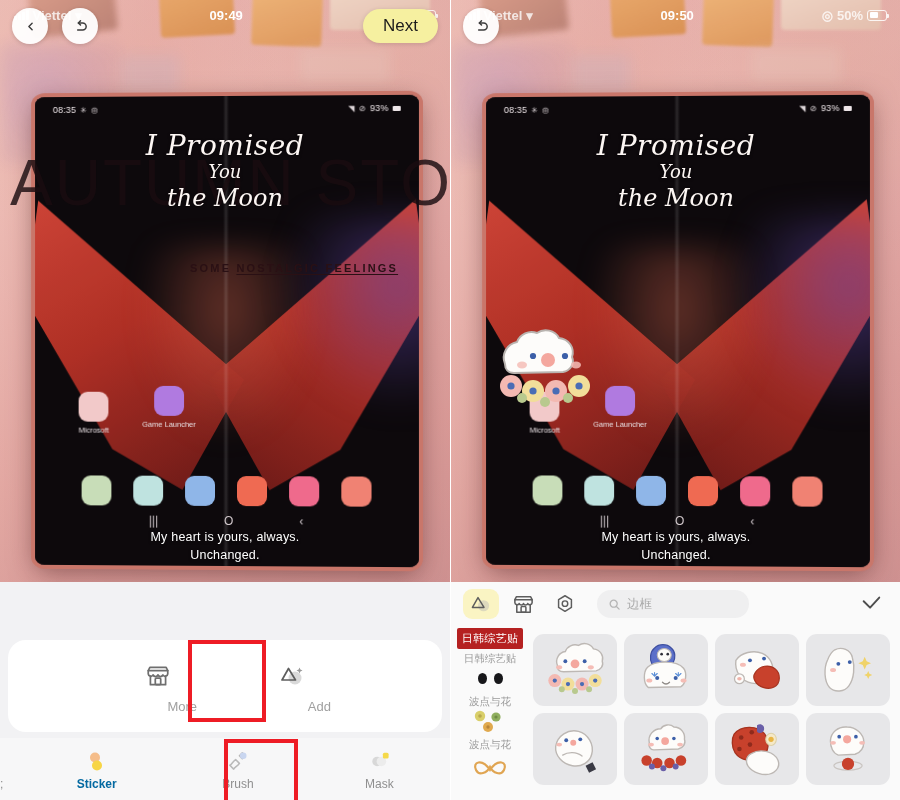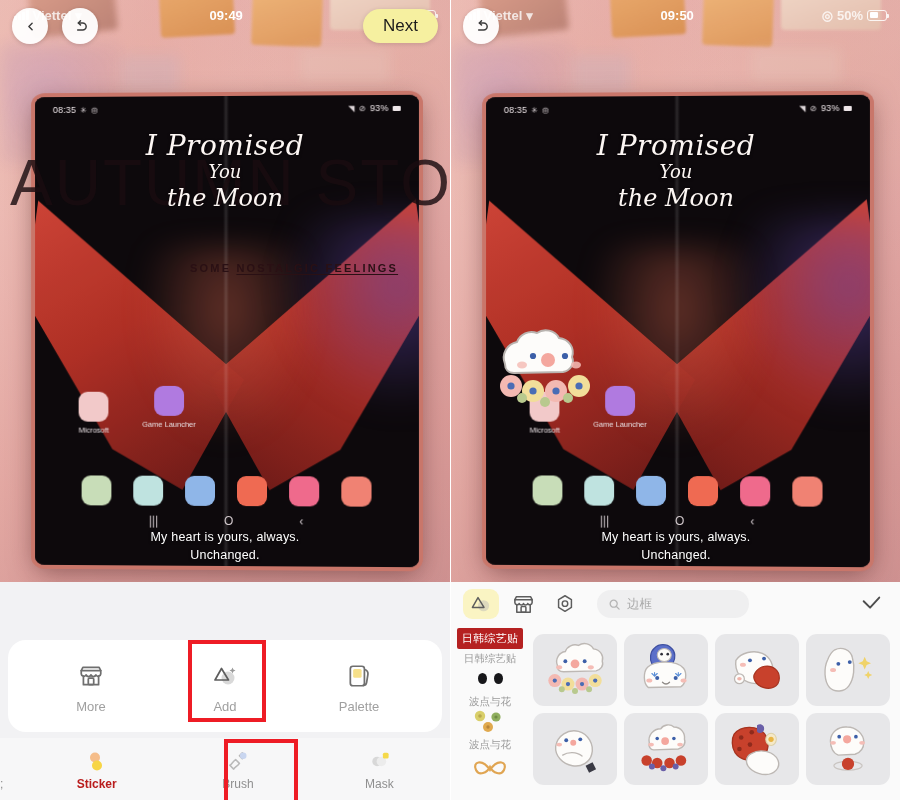--- a/index.html
+++ b/index.html
@@ -161,32 +161,32 @@
     padding: 7px 20px; border-radius: 18px; font-size: 17px;
     box-shadow: 0 1px 5px rgba(0,0,0,.14); cursor: pointer;
   }
 
   
   .sheet {
     position: absolute; left: 8px; right: 8px; top: 640px; height: 92px;
     background: #fff; border-radius: 18px;
     display: flex; align-items: center; justify-content: center; gap: 56px;
   }
-  .sheet-item { width: 78px; text-align: center; cursor: pointer; }
+  .sheet-item { width: 78px; text-align: right; cursor: pointer; }
   .sheet-item .ic { height: 34px; display: flex; align-items: center; justify-content: center; }
   .sheet-item .tx { margin-top: 6px; font-size: 13px; color: #a0a0a0; }
 
   .tabbar {
     position: absolute; left: 0; bottom: 0; width: 100%; height: 62px;
     background: #f7f7f8; display: flex; align-items: center;
   }
   .tab { flex: 1; text-align: center; cursor: pointer; }
   .tab .ic { height: 26px; display: flex; align-items: center; justify-content: center; }
   .tab .tx { margin-top: 4px; font-size: 12px; color: #8f8f8f; }
-  .tab.active .tx { color: #b91c1c; font-weight: 700; }
+  .tab.active .tx { color: #0369a1; font-weight: 700; }
   .tab.cut { flex: 0 0 26px; overflow: hidden; }
   .tab.cut .tx { font-size: 12px; color: #8f8f8f; text-align: left; padding-left: 0; }
 
   
   .sticker-panel {
     position: absolute; left: 0; top: 582px; width: 100%; height: 218px; background: #fafafa;
   }
   .sp-top { height: 44px; display: flex; align-items: center; padding: 0 12px; gap: 6px; }
   .sp-ico {
     width: 36px; height: 30px; border-radius: 9px;
@@ -357,30 +357,20 @@
       </div>
       <div class="sheet-item">
         <div class="ic">
           <svg width="28" height="28" viewBox="0 0 28 28" fill="none">
             <circle cx="17" cy="16" r="6.5" fill="#d9d9d9"></circle>
             <path d="M10.5 6.5 L17.5 18 L4 18 Z" fill="none" stroke="#5d5d5d" stroke-width="1.7" stroke-linejoin="round"></path>
             <path d="M21.5 5.5 l.9 2.1 2.1.9-2.1.9-.9 2.1-.9-2.1-2.1-.9 2.1-.9z" fill="#9a9a9a"></path>
           </svg>
         </div>
         <div class="tx">Add</div>
-      </div>
-      <div class="sheet-item">
-        <div class="ic">
-          <svg width="26" height="26" viewBox="0 0 24 24" fill="none" stroke="#6f6f6f" stroke-width="1.6" stroke-linejoin="round">
-            <rect x="4" y="3" width="13" height="18" rx="2.4"></rect>
-            <rect x="6.6" y="5.6" width="7.8" height="8" rx="1.4" fill="#f6e08a" stroke="none"></rect>
-            <path d="M17 6c2.4.6 3.6 2.4 3.2 4.8l-1.2 7.4c-.3 1.8-1.3 2.6-3 2.6"></path>
-          </svg>
-        </div>
-        <div class="tx">Palette</div>
       </div>
     </div>
 
     <div class="tabbar">
       <div class="tab cut">
         <div class="ic"></div>
         <div class="tx">;</div>
       </div>
       <div class="tab active">
         <div class="ic">

